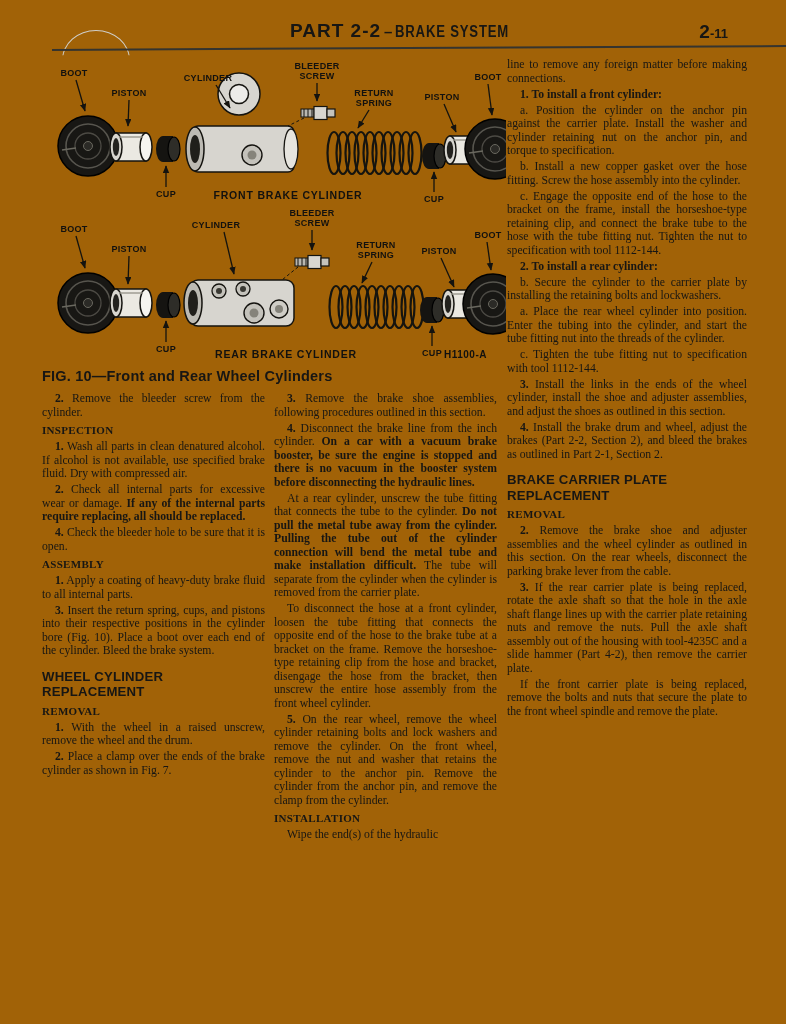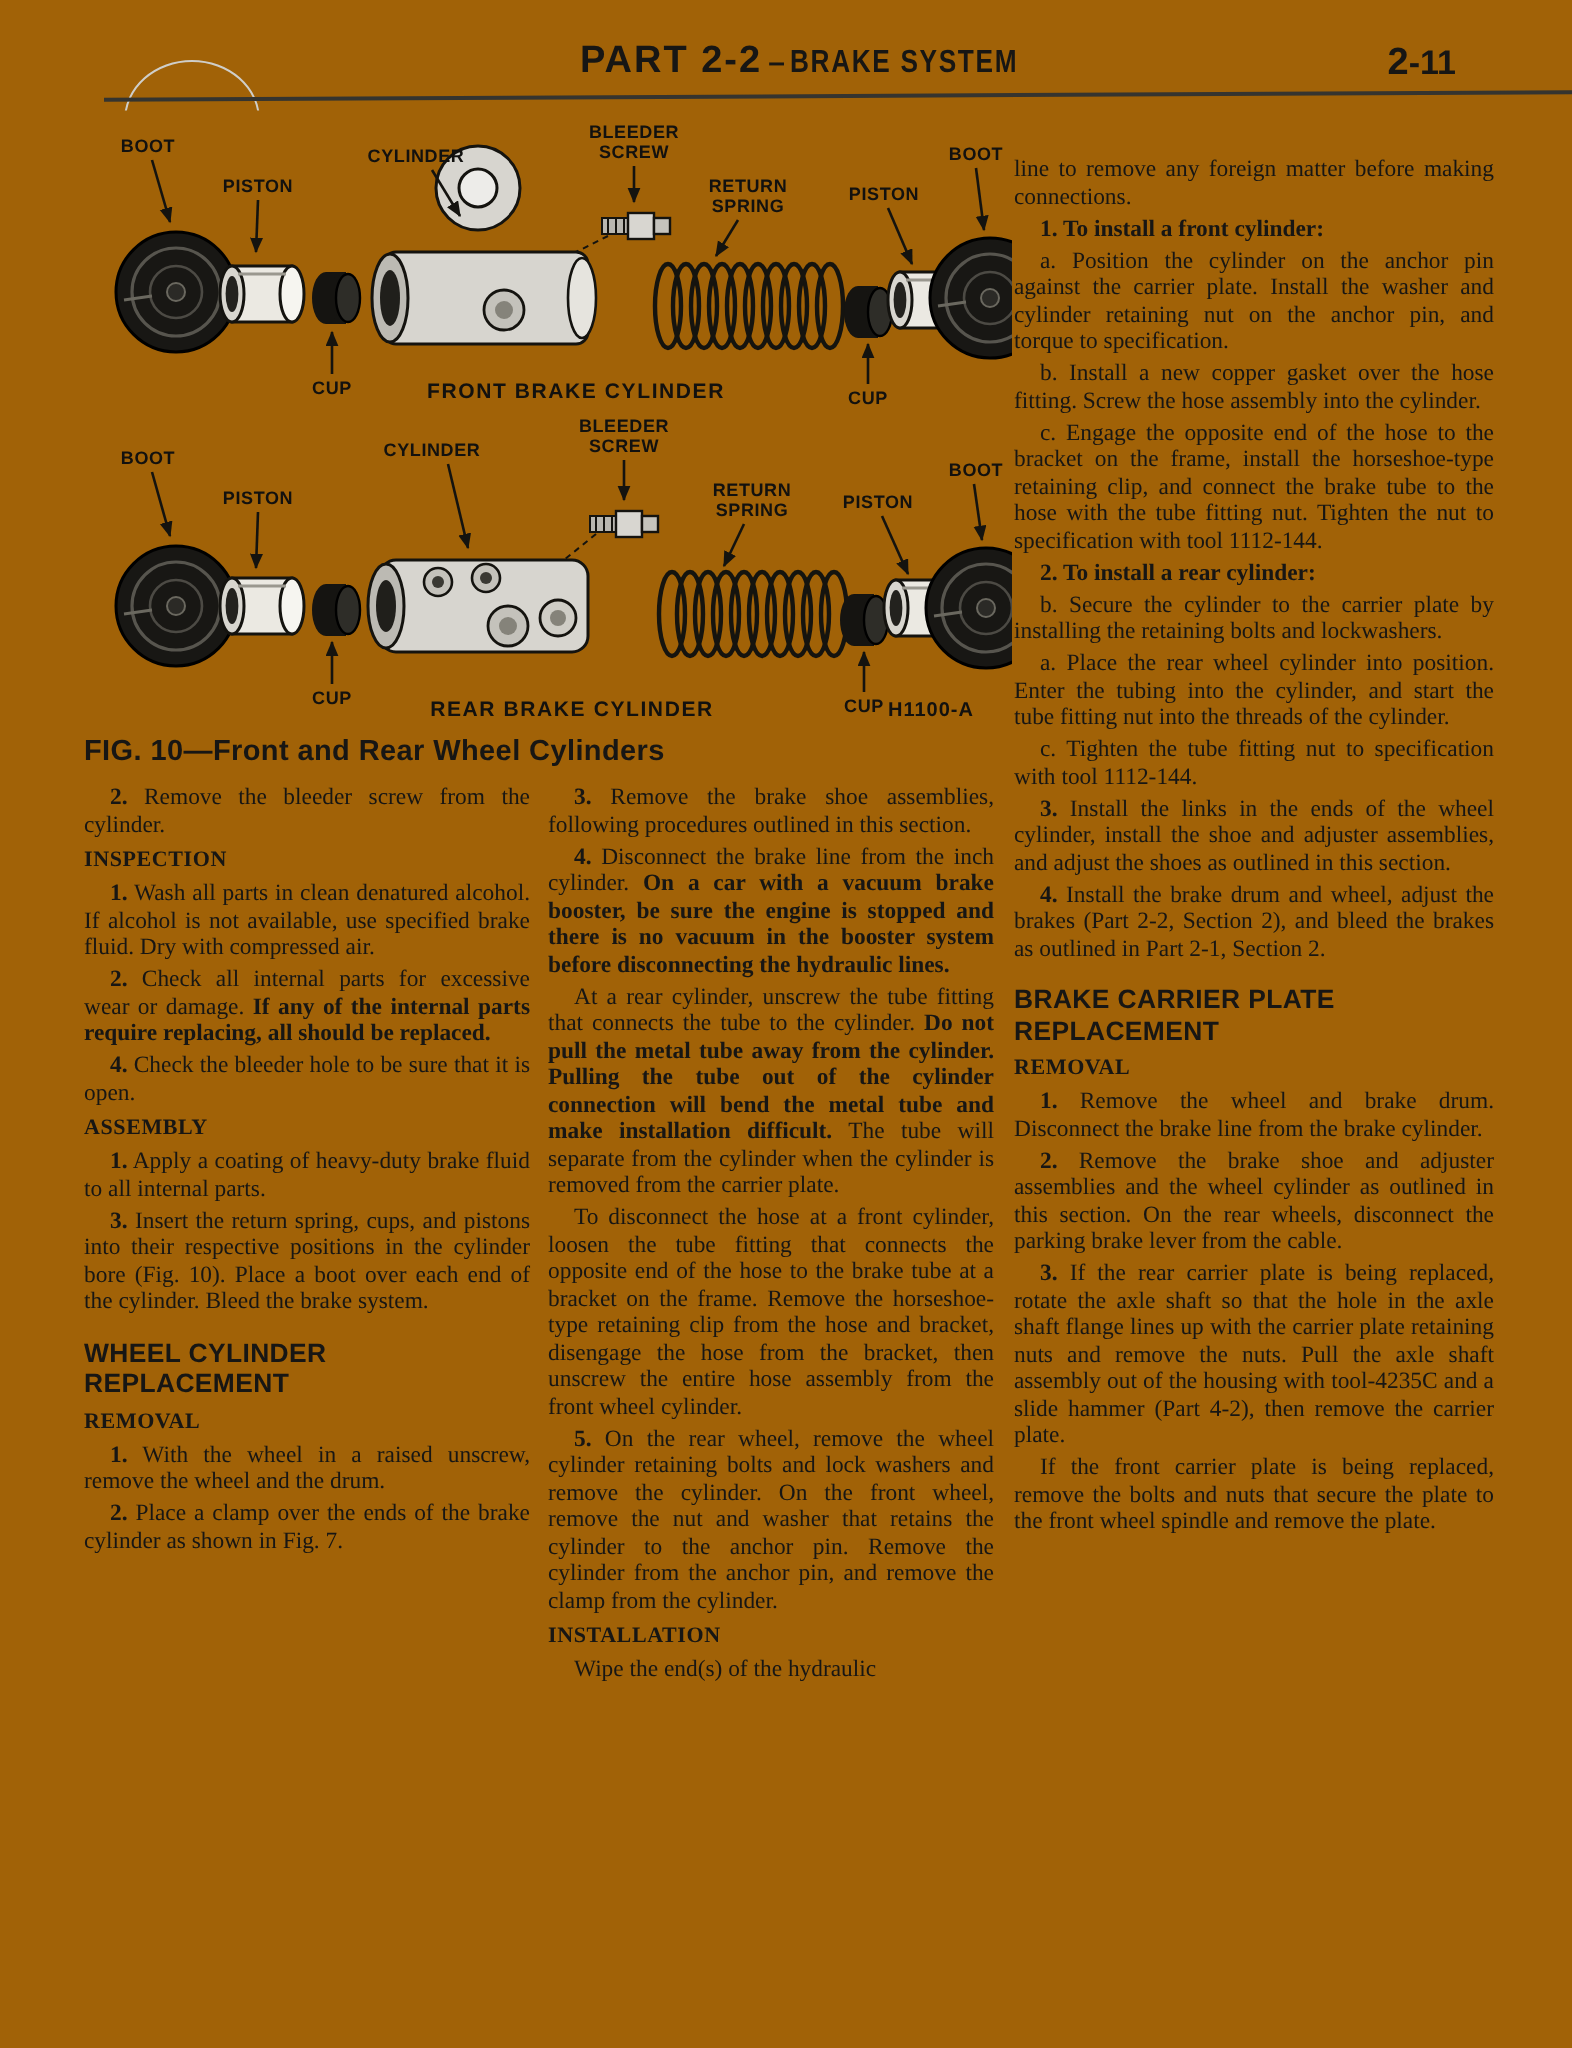--- a/index.html
+++ b/index.html
@@ -6,37 +6,37 @@
   .page{position:relative;width:786px;height:1024px;background:#a16207;
         font-family:"Liberation Serif",serif;color:#171614;overflow:hidden;}
   
   .header{position:absolute;left:290px;top:20px;white-space:nowrap;}
   .part{font-family:"Liberation Sans",sans-serif;font-weight:bold;font-size:19px;letter-spacing:1px;}
   .sep{font-family:"Liberation Sans",sans-serif;font-weight:bold;font-size:15px;padding:0 3px;}
   .brake{font-family:"Liberation Sans",sans-serif;font-weight:bold;font-size:16px;
          display:inline-block;transform:scaleX(.82);transform-origin:left center;letter-spacing:1px;}
   .pageno{position:absolute;right:58px;top:21px;font-family:"Liberation Sans",sans-serif;}
   .pageno b{font-size:19px;font-weight:bold;}
-  .pageno span{font-size:17px;font-weight:bold;}
+  .pageno span{font-size:13px;font-weight:bold;}
   .rule{position:absolute;left:52px;right:0;top:47px;height:2px;background:#35342f;transform:rotate(-.3deg);}
   .arc-artifact{position:absolute;left:62px;top:30px;width:66px;height:58px;border:1.5px solid #cfcec9;
         border-radius:50%;clip-path:inset(0 0 58% 0);}
   
   .figure{position:absolute;left:36px;top:56px;width:470px;height:310px;}
   .caption{position:absolute;left:42px;top:368px;font-family:"Liberation Sans",sans-serif;
            font-weight:bold;font-size:14.5px;letter-spacing:.2px;}
   svg text{font-family:"Liberation Sans",sans-serif;font-weight:bold;fill:#12110f;}
   .flabel{font-size:9px;letter-spacing:.3px;}
   .ftitle{font-size:10.5px;letter-spacing:.8px;}
   .fcode{font-size:10px;letter-spacing:.5px;}
   
   .col{position:absolute;width:223px;text-align:justify;font-size:11.7px;line-height:13.5px;}
   .col-left{left:42px;top:392px;}
   .col-mid{left:274px;top:392px;}
-  .col-right{left:507px;top:58px;width:240px;margin-top:20px;}
+  .col-right{left:507px;top:58px;width:240px;}
   .para{margin:0 0 2.5px;text-indent:13px;}
   .noind{text-indent:0;}
   .h3{font-weight:bold;font-size:11px;margin:5px 0 2.5px;letter-spacing:.3px;}
   .h2{font-family:"Liberation Sans",sans-serif;font-weight:bold;font-size:13.2px;line-height:15.5px;
       margin:11px 0 4px;letter-spacing:.2px;text-align:left;}
   b{font-weight:bold;}
 </style>
 </head>
 <body>
 
@@ -221,19 +221,18 @@
       <p class="para"><span>b. Install a new copper gasket over the hose fitting. Screw the hose assembly into the cylinder.</span></p>
       <p class="para"><span>c. Engage the opposite end of the hose to the bracket on the frame, install the horseshoe-type retaining clip, and connect the brake tube to the hose with the tube fitting nut. Tighten the nut to specification with tool 1112-144.</span></p>
       <p class="para"><b>2. To install a rear cylinder:</b></p>
       <p class="para"><span>b. Secure the cylinder to the carrier plate by installing the retaining bolts and lockwashers.</span></p>
       <p class="para"><span>a. Place the rear wheel cylinder into position. Enter the tubing into the cylinder, and start the tube fitting nut into the threads of the cylinder.</span></p>
       <p class="para"><span>c. Tighten the tube fitting nut to specification with tool 1112-144.</span></p>
       <p class="para"><b>3.</b><span> Install the links in the ends of the wheel cylinder, install the shoe and adjuster assemblies, and adjust the shoes as outlined in this section.</span></p>
       <p class="para"><b>4.</b><span> Install the brake drum and wheel, adjust the brakes (Part 2-2, Section 2), and bleed the brakes as outlined in Part 2-1, Section 2.</span></p>
       <div class="h2">BRAKE CARRIER PLATE REPLACEMENT</div>
       <div class="h3">REMOVAL</div>
-      <p class="para"><b>1.</b><span> Remove the wheel and brake drum. Disconnect the brake line from the brake cylinder.</span></p>
       <p class="para"><b>2.</b><span> Remove the brake shoe and adjuster assemblies and the wheel cylinder as outlined in this section. On the rear wheels, disconnect the parking brake lever from the cable.</span></p>
       <p class="para"><b>3.</b><span> If the rear carrier plate is being replaced, rotate the axle shaft so that the hole in the axle shaft flange lines up with the carrier plate retaining nuts and remove the nuts. Pull the axle shaft assembly out of the housing with tool-4235C and a slide hammer (Part 4-2), then remove the carrier plate.</span></p>
       <p class="para"><span>If the front carrier plate is being replaced, remove the bolts and nuts that secure the plate to the front wheel spindle and remove the plate.</span></p>
     </div>
 
 </div>
 
 </body></html>

